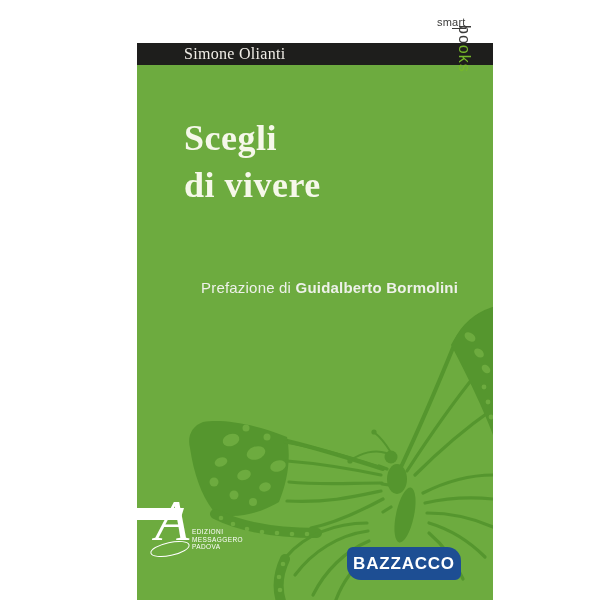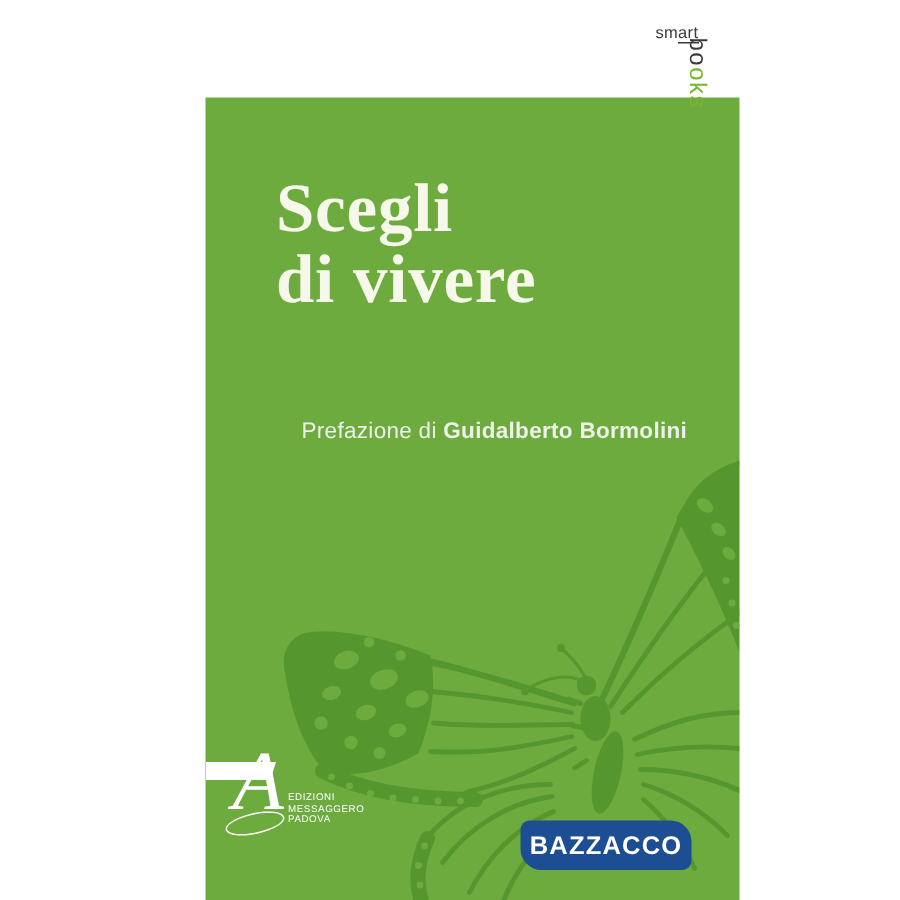--- a/index.html
+++ b/index.html
@@ -27,21 +27,21 @@
   .butterfly{position:absolute;left:0;top:0;width:356px;height:535px;}
   .butterfly .dark{fill:var(--butterfly-green,#55962e);}
   .butterfly .cell{fill:var(--cover-green,#6dab3f);}
   .butterfly .line{fill:none;stroke:var(--butterfly-green,#55962e);stroke-linecap:round;}
   .butterfly .w2{stroke-width:2;}
   .butterfly .w3{stroke-width:3.2;}
   .butterfly .w4{stroke-width:4;}
   .butterfly .w10{stroke-width:10;}
 
   .title{position:absolute;left:47px;top:50px;margin:0;font-family:"Liberation Serif",serif;
-         font-weight:bold;font-size:46px;line-height:47px;color:var(--title-cream,#f6f8ea);
+         font-weight:bold;font-size:36px;line-height:47px;color:var(--title-cream,#f6f8ea);
          letter-spacing:.5px;}
   .subtitle{position:absolute;left:48px;top:155px;font-size:19px;line-height:21.5px;
             color:#eef1ea;letter-spacing:.2px;}
   .preface{position:absolute;left:64px;top:214px;font-size:15px;color:#eef1ea;letter-spacing:.2px;}
   .preface b{font-weight:bold;}
 
   
   .emp{position:absolute;left:0;top:440px;width:140px;height:95px;color:#fff;}
   .emp-bar{position:absolute;left:0;top:3px;width:47px;height:12px;background:#fff;
            clip-path:polygon(0 0,100% 0,92% 100%,0 100%);}
@@ -61,20 +61,23 @@
 </head>
 <body>
 
 <div class="page">
 
   <div class="smartbooks">
     <div class="smart"><span>sm</span><span class="underlined">art</span></div>
     <div class="books"><span class="books-dark">bo</span><span class="books-green">oks</span></div>
   </div>
 
+  <div class="author-bar">
+    <span class="author">Simone Olianti</span>
+  </div>
 
   <div class="cover">
 
     <svg class="butterfly" viewBox="0 0 356 535" xmlns="http://www.w3.org/2000/svg" aria-hidden="true">
 
       <path class="line w4" d="M69,360 C130,368 190,386 246,404"></path>
 
       <path class="dark" d="M150,372 C115,358 85,354 66,357 C55,361 50,371 53,383 C57,410 65,432 78,448 C96,455 122,449 142,437 C151,415 154,393 150,372 Z"></path>
       <ellipse class="cell" cx="94" cy="375" rx="8.5" ry="6" transform="rotate(-18 94 375)"></ellipse>
       <ellipse class="cell" cx="119" cy="388" rx="9.5" ry="6.5" transform="rotate(-18 119 388)"></ellipse>

